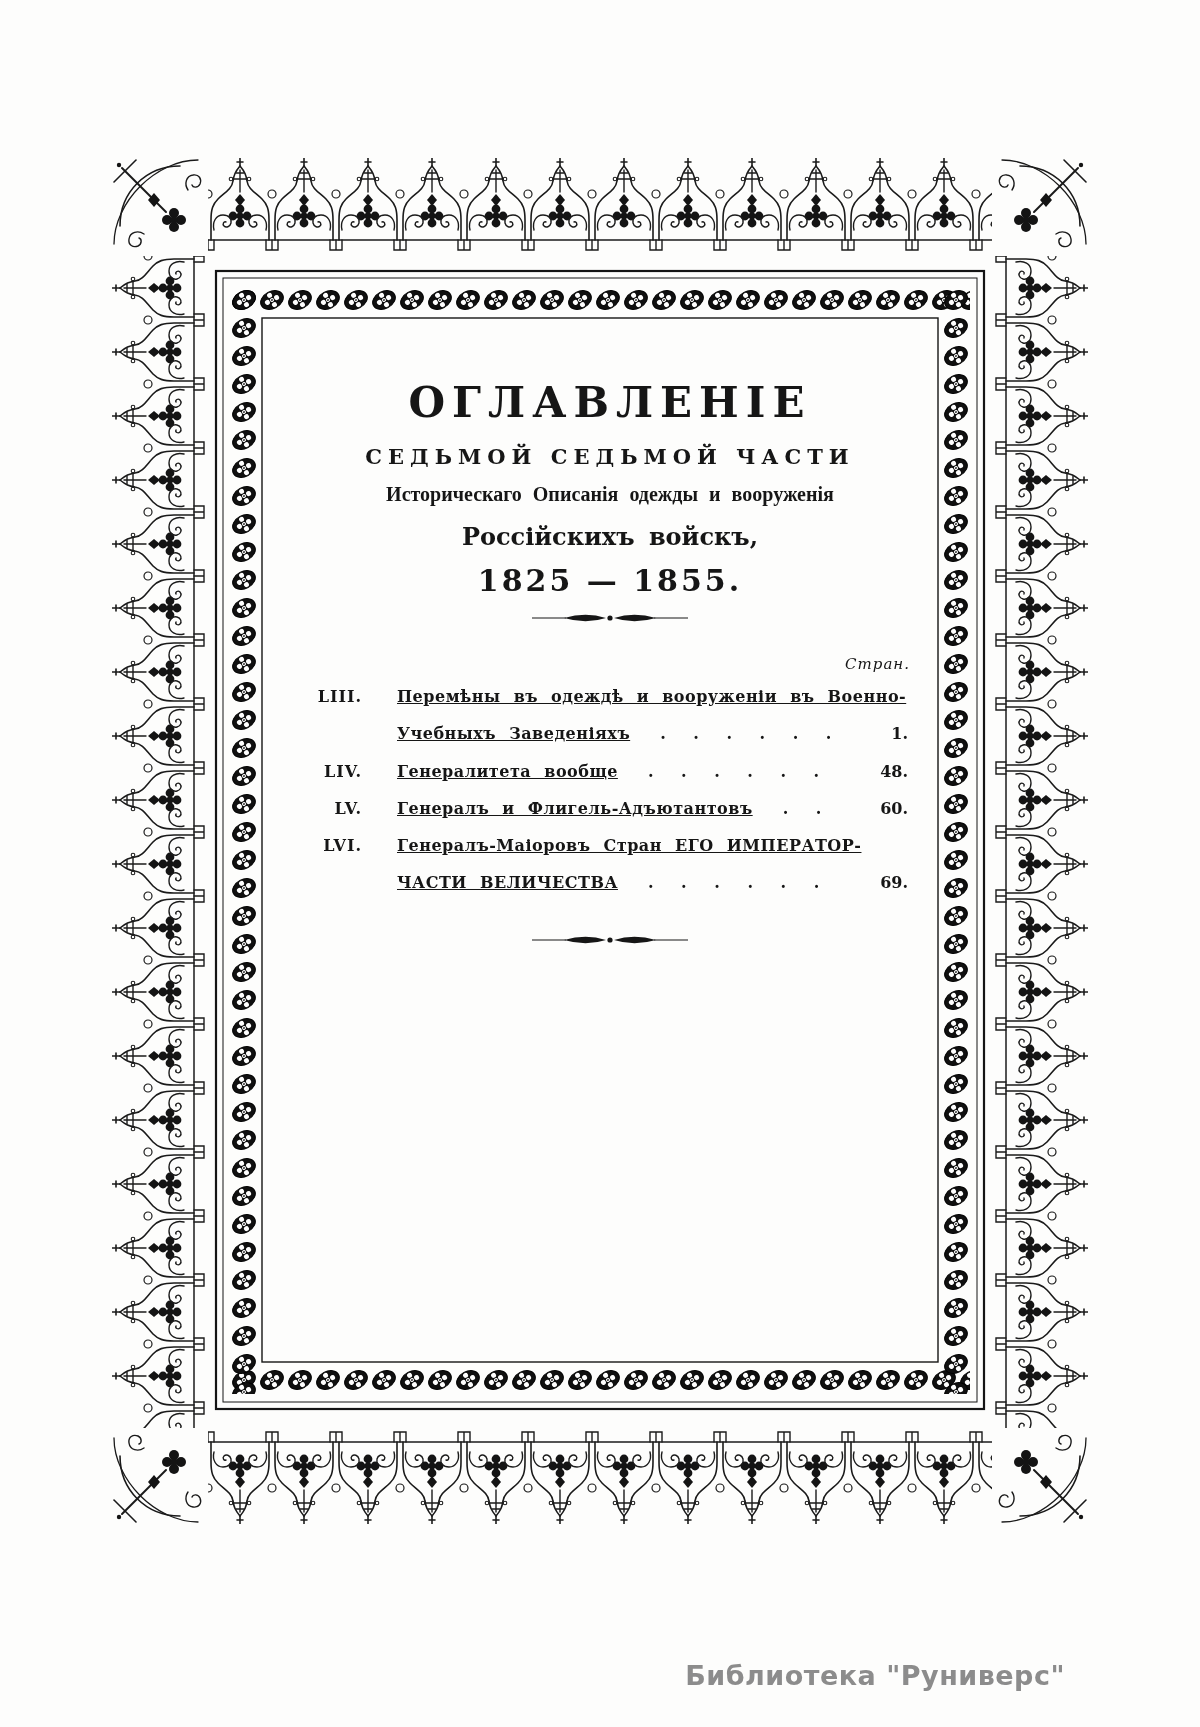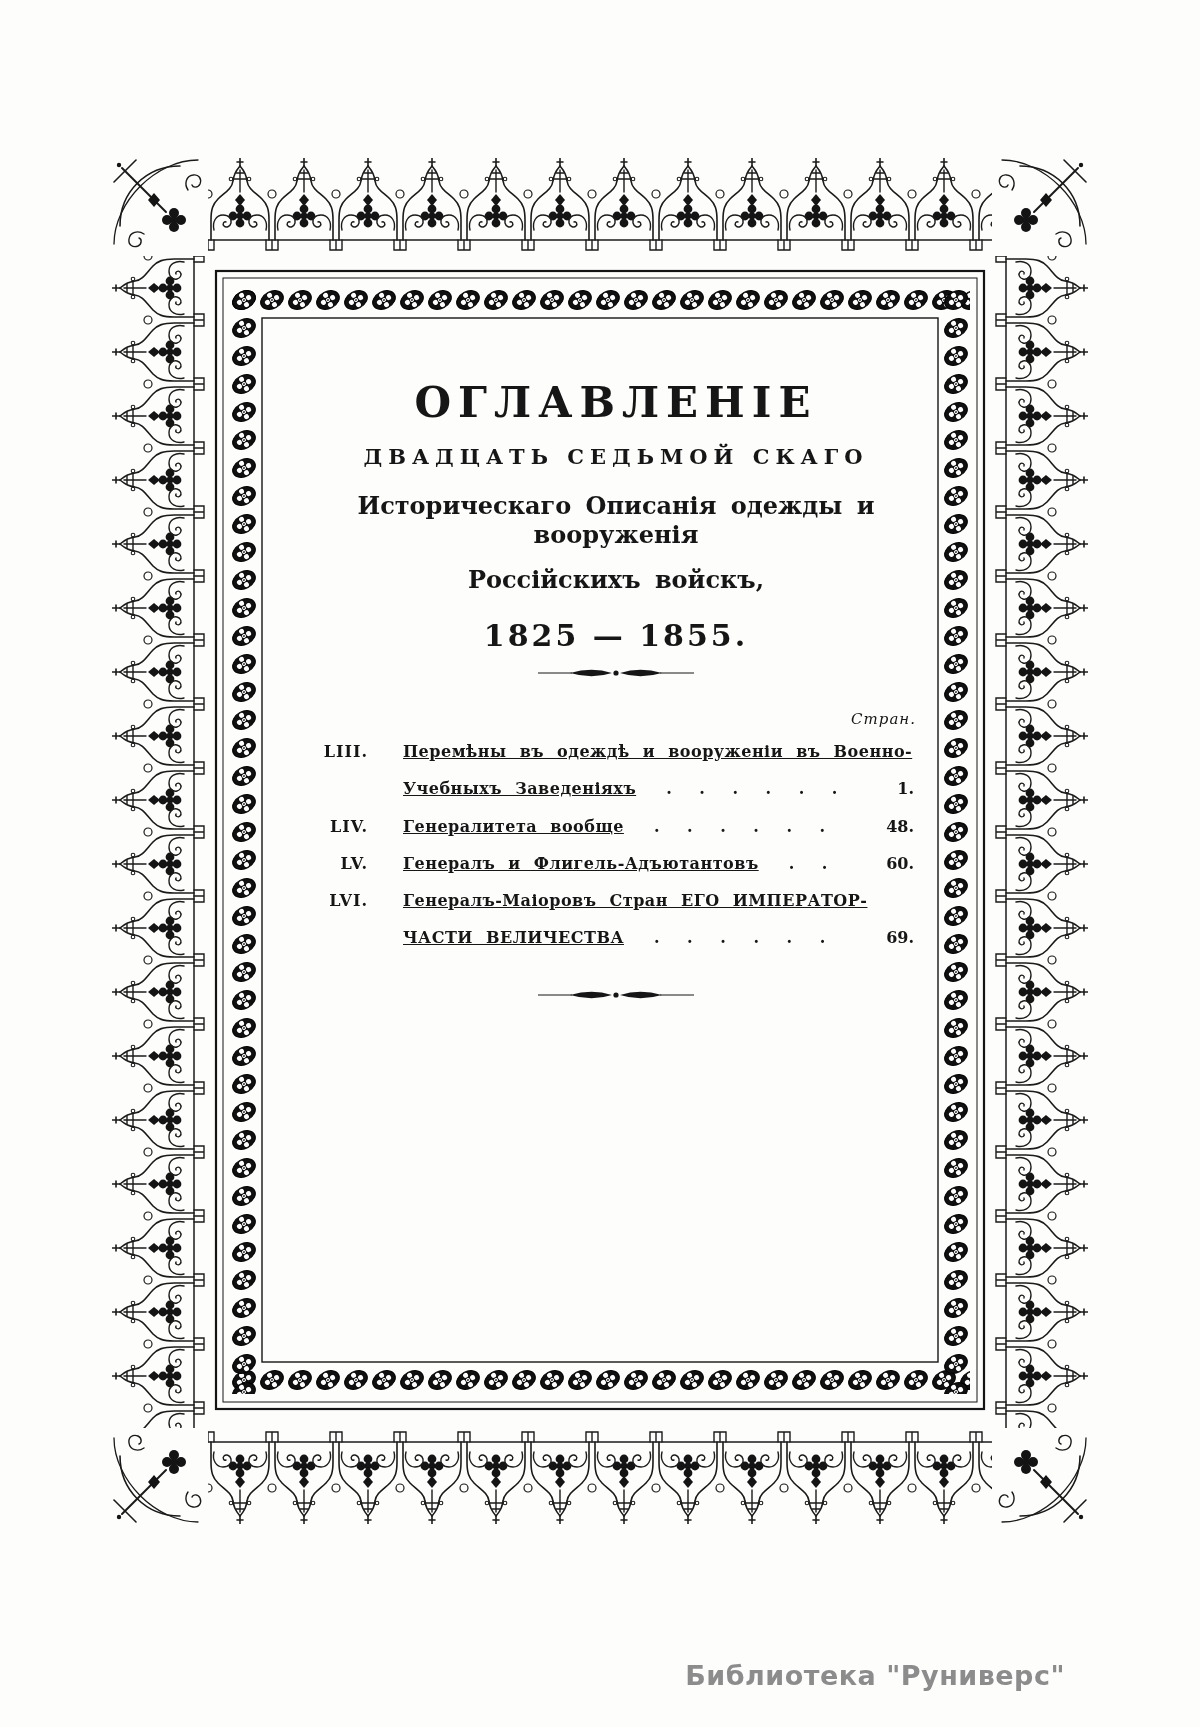--- a/index.html
+++ b/index.html
@@ -2,28 +2,28 @@
 <html><head>
 <meta charset="utf-8">
 <style>
   html,body{margin:0;padding:0;background:#ffffff;}
   .page{
     position:relative;width:1200px;height:1727px;background:#fdfdfc;overflow:hidden;
     font-family:"DejaVu Serif","Liberation Serif",serif;color:#161616;
   }
   .border-svg{position:absolute;left:0;top:0;width:1200px;height:1727px;pointer-events:none;}
   .content{
-    position:absolute;left:282px;top:320px;width:668px;height:1200px;
+    position:absolute;left:276px;top:320px;width:668px;height:1200px;
     text-align:center;
   }
   .title{margin:60px 0 0 0;font-size:42px;font-weight:bold;letter-spacing:7px;line-height:1.1;}
   .part-line{margin-top:18px;font-size:21px;font-weight:bold;letter-spacing:6px;}
-  .work-line1{margin-top:22px;font-size:24px;font-weight:bold;word-spacing:6px;}
+  .work-line1{margin-top:14px;font-size:20px;font-weight:bold;word-spacing:6px;font-family:Liberation Serif, serif;}
   .work-line2{margin-top:16px;font-size:24px;font-weight:bold;word-spacing:6px;}
-  .years{margin-top:24px;font-size:30px;font-weight:bold;letter-spacing:3px;}
+  .years{margin-top:12px;font-size:30px;font-weight:bold;letter-spacing:3px;}
   .divider{display:block;margin:12px auto 0 auto;}
   .divider2{display:block;margin:40px auto 0 auto;}
   .stran{margin-top:29px;padding-right:34px;text-align:right;font-style:italic;font-size:15px;letter-spacing:1px;}
   .toc{margin-top:14px;text-align:left;padding:0 36px 0 6px;}
   .toc-row{display:flex;align-items:center;margin-bottom:18px;font-size:16px;font-weight:bold;line-height:1.2;gap:20px;}
   .toc-num{flex:0 0 80px;text-align:right;padding-right:15px;letter-spacing:1px;}
   .toc-text{flex:0 0 auto;white-space:nowrap;word-spacing:7px;letter-spacing:0.5px;text-decoration:underline;}
   .toc-leader{flex:1 1 auto;overflow:hidden;white-space:nowrap;letter-spacing:11px;margin:0 4px 0 10px;}
   .toc-page{flex:0 0 auto;min-width:44px;text-align:right;}
   .footer{
@@ -159,21 +159,21 @@
         </g>
       <g transform="translate(942,286)">
           <rect width="28" height="1108" fill="url(#pBead)"></rect>
         </g>
       <rect x="262" y="318" width="676" height="1044" fill="none" stroke="#141414" stroke-width="1.4"></rect>
     </g>
   </svg>
 
   <div class="content">
     <h1 class="title">ОГЛАВЛЕНІЕ</h1>
-    <div class="part-line">ДВАДЦАТЬ СЕДЬМОЙ СКАГО</div>
+    <div class="part-line">СЕДЬМОЙ СЕДЬМОЙ ЧАСТИ</div>
     <div class="work-line1">Историческаго Описанія одежды и вооруженія</div>
     <div class="work-line2">Россійскихъ войскъ,</div>
     <div class="years">1825 — 1855.</div>
 
     <svg class="divider" width="160" height="16" viewBox="0 0 160 16">
       <path d="M2,8 L36,8" stroke="#161616" stroke-width="1" fill="none"></path>
       <path d="M34,8 Q56,1.5 76,8 Q56,14.5 34,8 Z" fill="#161616"></path>
       <circle cx="80" cy="8" r="2.6" fill="#161616"></circle>
       <path d="M84,8 Q104,1.5 126,8 Q104,14.5 84,8 Z" fill="#161616"></path>
       <path d="M124,8 L158,8" stroke="#161616" stroke-width="1" fill="none"></path>

